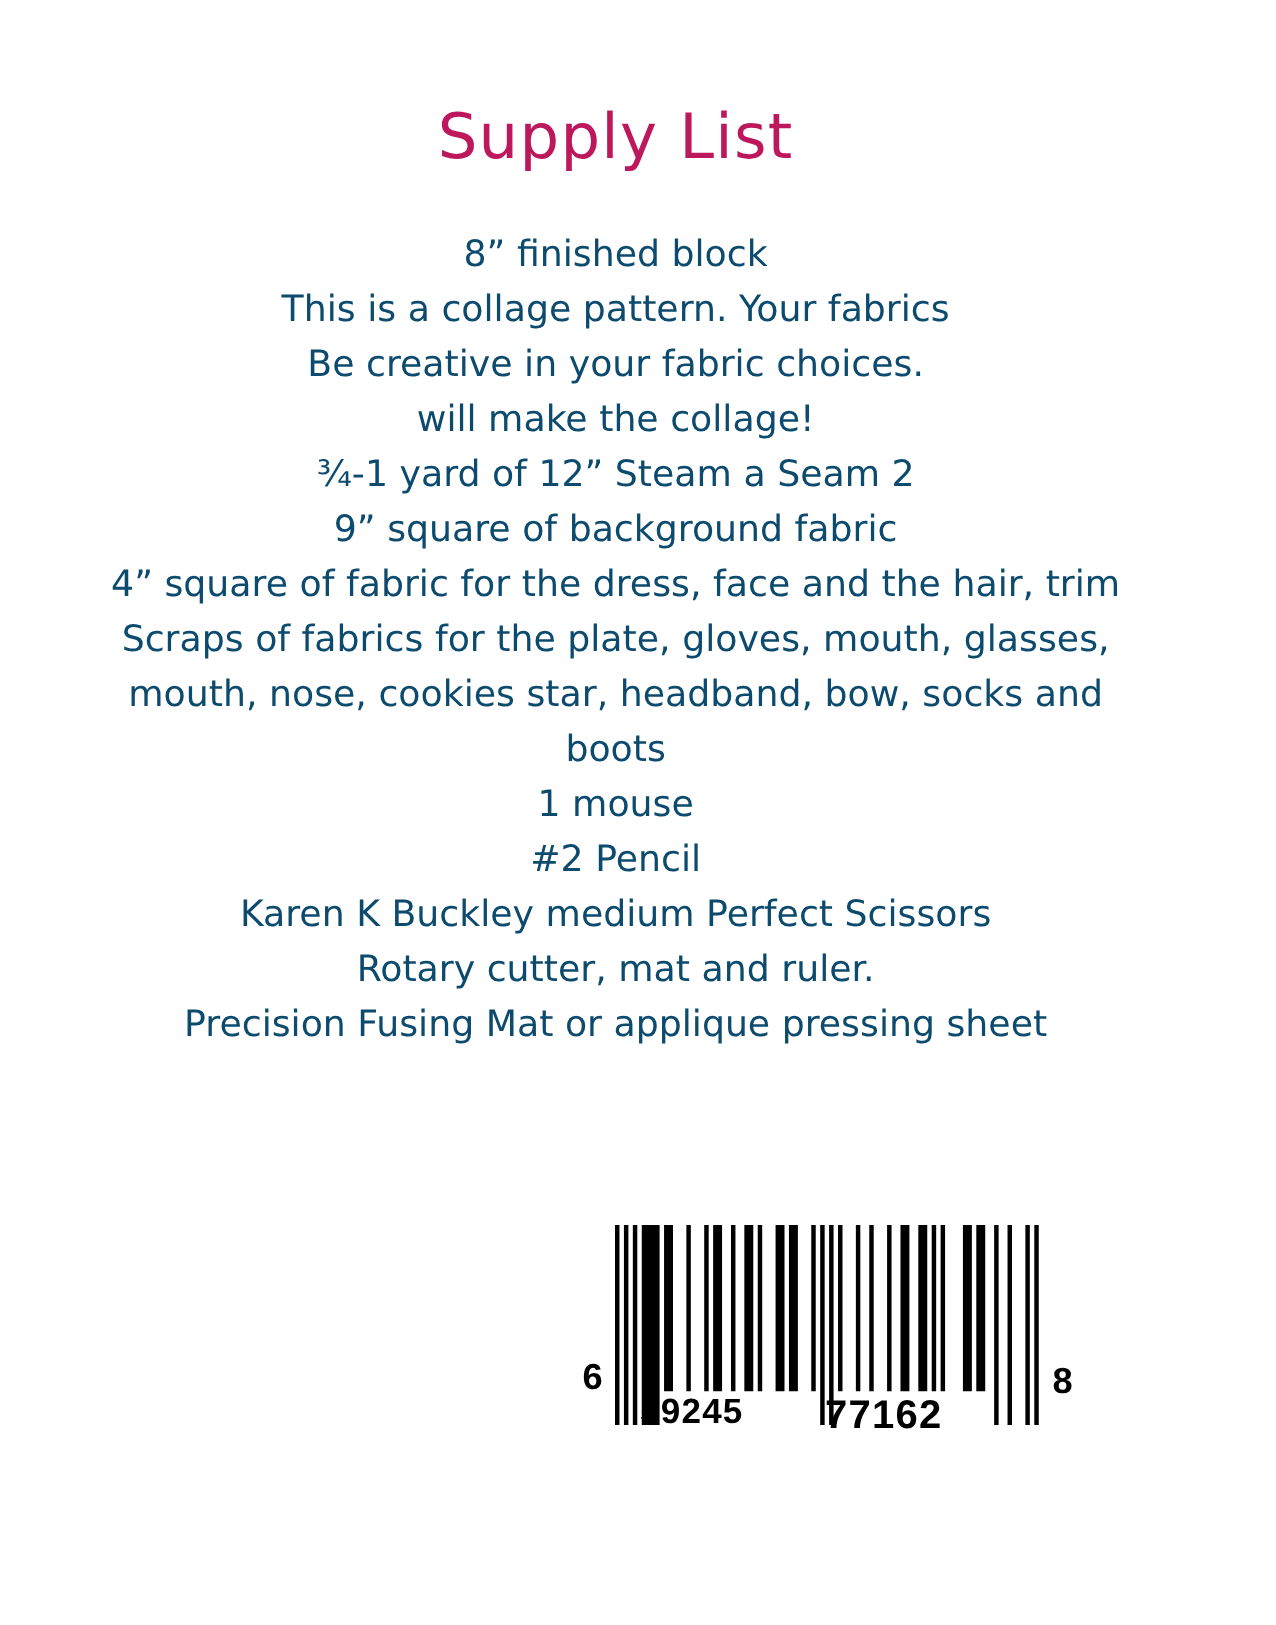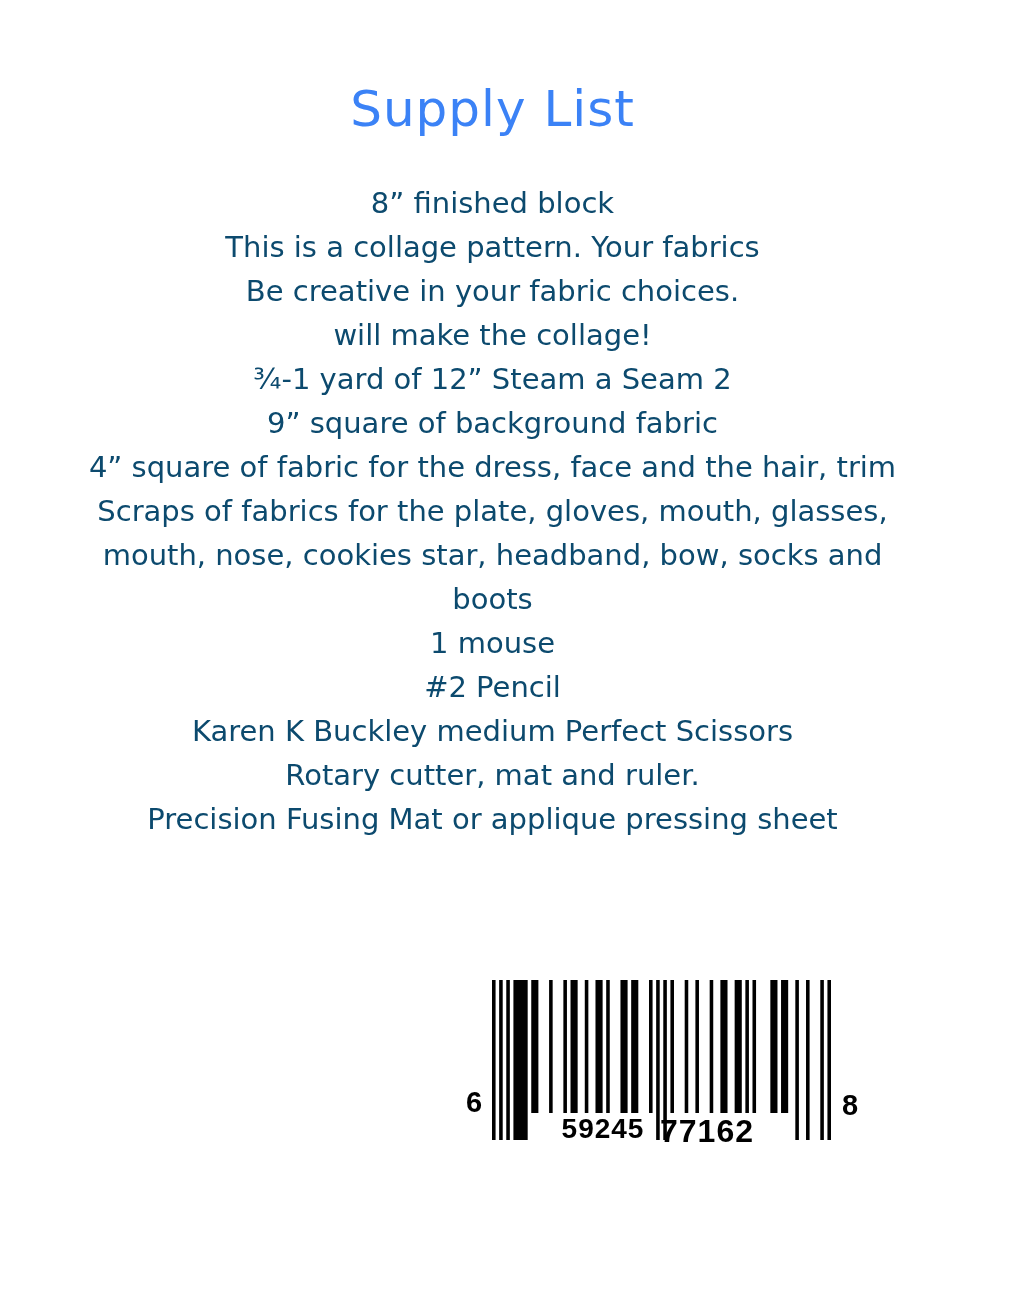--- a/index.html
+++ b/index.html
@@ -22,21 +22,21 @@
   }
   .title {
     position: absolute;
     top: 80px;
     left: 0;
     width: 100%;
     margin: 0;
     font-size: 50px;
     font-weight: 400;
     letter-spacing: 1px;
-    color: #3b82f6;
+    color: #be185d;
   }
   .lines {
     position: absolute;
     top: 181px;
     left: 0;
     width: 100%;
   }
   .line {
     height: 44px;
     line-height: 44px;
@@ -59,21 +59,21 @@
   }
   .bc-num {
     position: absolute;
     font-family: "Liberation Sans", sans-serif;
     font-weight: 700;
     color: #000000;
     line-height: 1;
   }
   .bc-first  { left: 26px;  top: 110px; font-size: 29px; }
   .bc-last   { left: 402px; top: 113px; font-size: 29px; }
-  .bc-group-left  { left: 100px;  top: 137px; width: 126px; text-align: center; font-size: 28px; letter-spacing: 1px; }
+  .bc-group-left  { left: 72px;  top: 137px; width: 126px; font-size: 28px; letter-spacing: 1px; }
   .bc-group-right { left: 220px; top: 137px; width: 126px; text-align: left; font-size: 32px; letter-spacing: 1px; }
 </style>
 </head>
 <body>
 
 <div class="page">
   <div class="content">
     <h1 class="title">Supply List</h1>
     <div class="lines">
       <div class="line">8” finished block</div>

